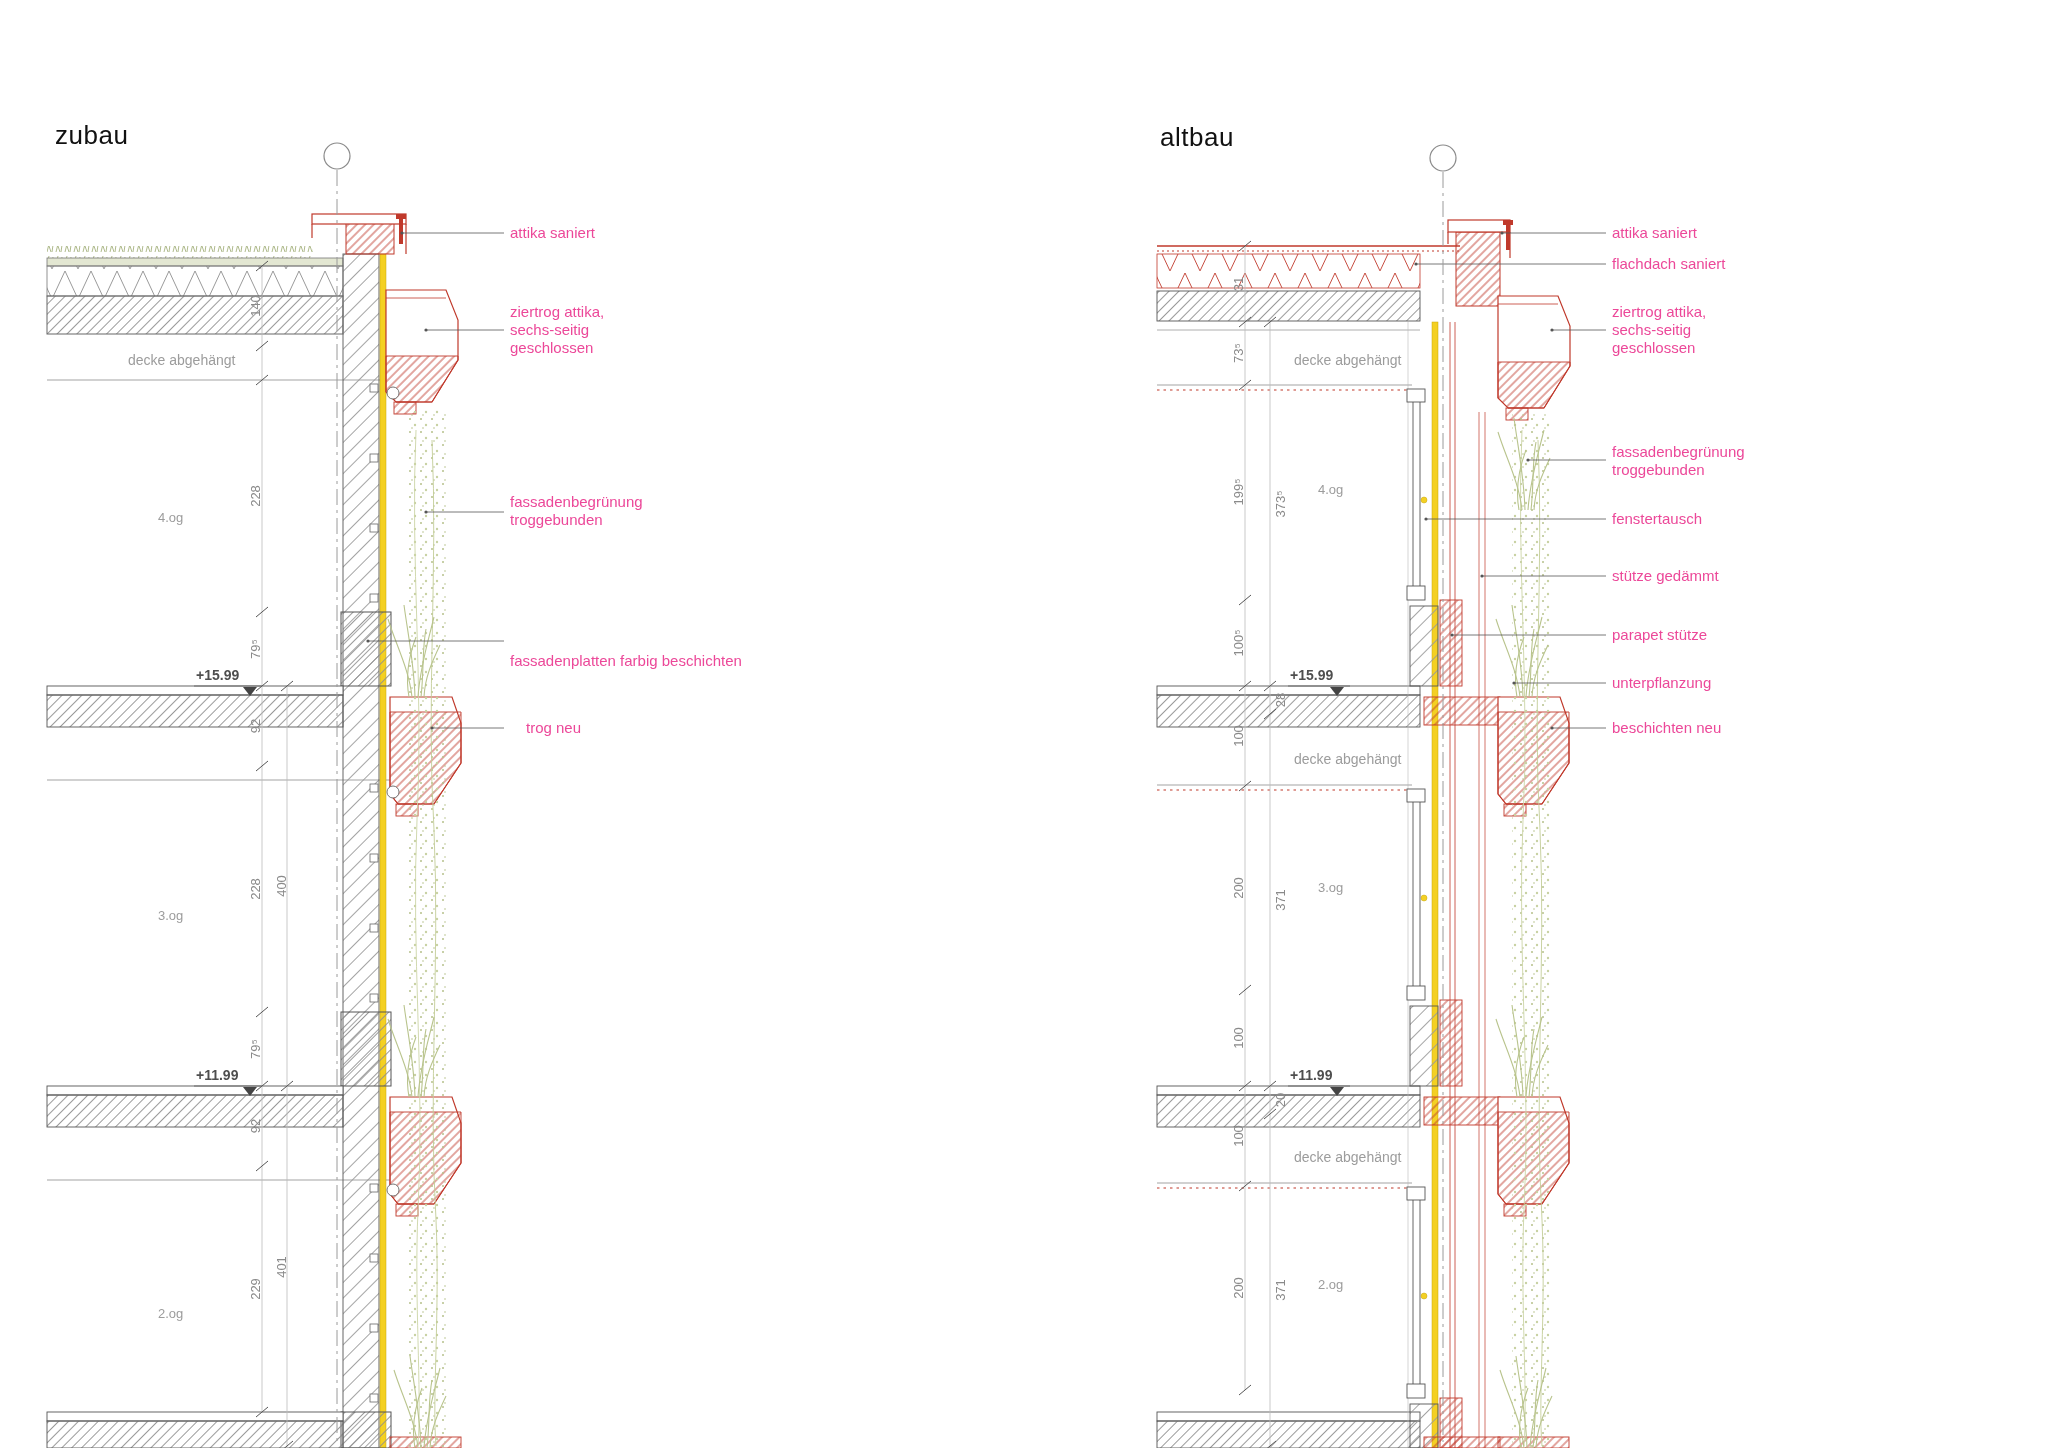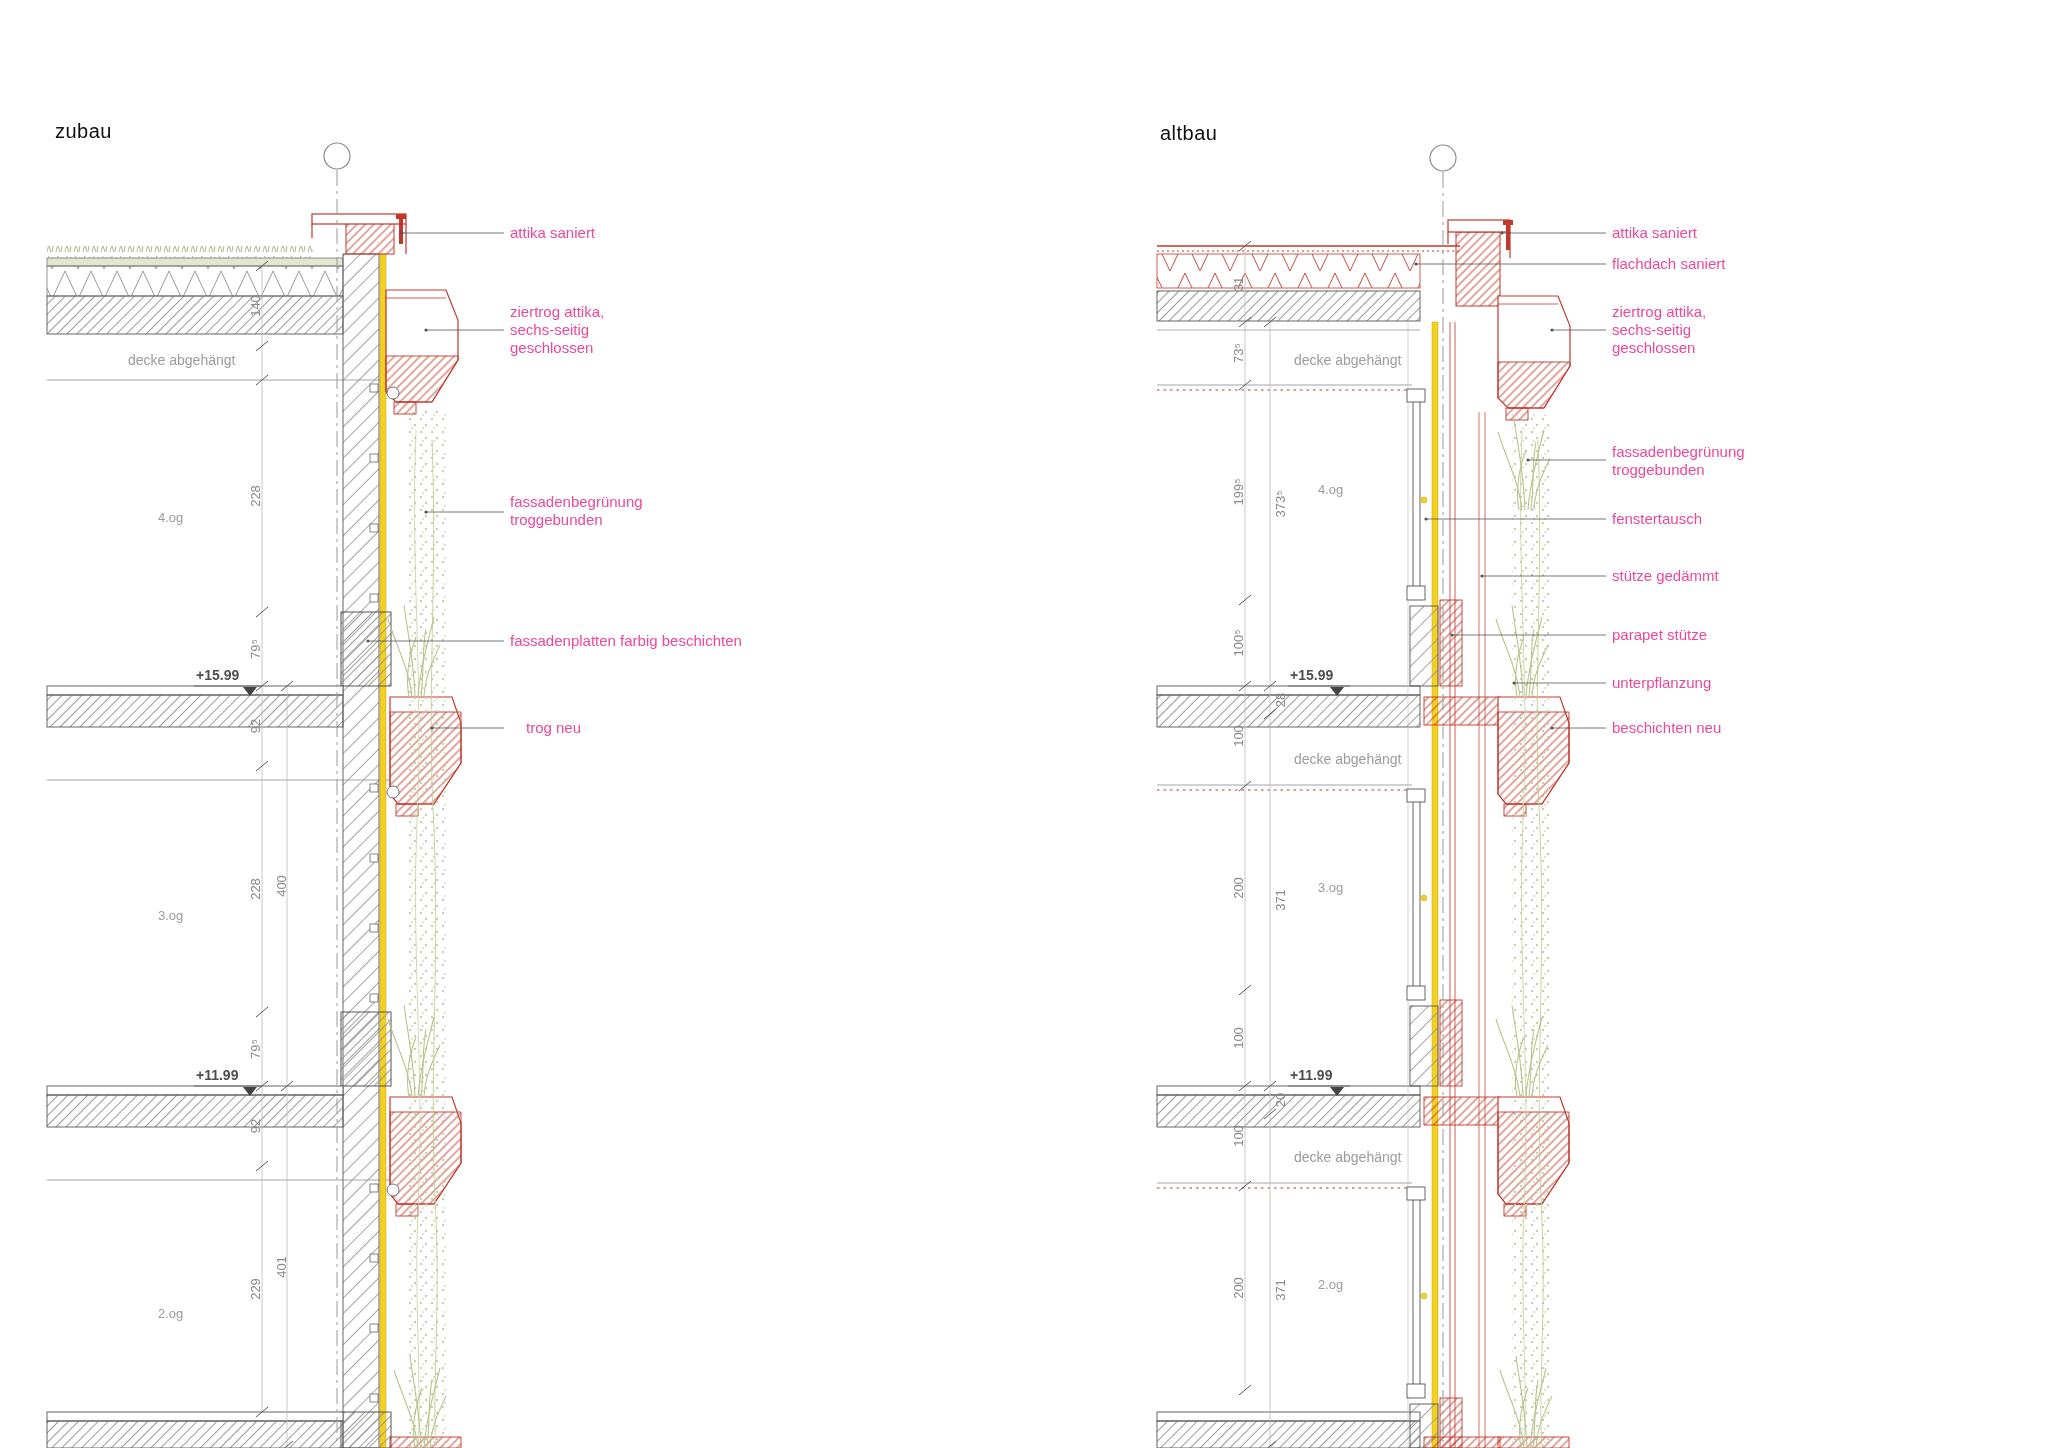--- a/index.html
+++ b/index.html
@@ -1,20 +1,20 @@
 <!DOCTYPE html>
 <html><head>
 <meta charset="utf-8">
 <style>
   html,body{margin:0;padding:0;background:#fff;}
   .canvas{position:relative;width:2048px;height:1448px;background:#ffffff;overflow:hidden;
           font-family:"Liberation Sans",sans-serif;}
   svg{position:absolute;left:0;top:0;}
   .t{position:absolute;color:#1c1c1c;white-space:nowrap;}
-  .title{font-size:20px;letter-spacing:.5px;color:#111;}
+  .title{font-size:26px;letter-spacing:.5px;color:#111;}
   .ann{font-size:15px;line-height:18px;color:#ec4899;}
   .room{font-size:13px;color:#9c9c9c;}
   .ceil{font-size:14px;color:#9c9c9c;}
   .level{font-size:14px;color:#4e4e4e;font-weight:bold;}
   .dim{font-size:13px;color:#8a8a8a;transform:translate(-50%,-50%) rotate(-90deg);}
 </style>
 </head>
 <body>
 
 <div class="canvas">
@@ -323,21 +323,21 @@
 </div>
 <div class="t ann" style="left:510px;top:303px">
   <div>ziertrog attika,</div>
   <div>sechs-seitig</div>
   <div>geschlossen</div>
 </div>
 <div class="t ann" style="left:510px;top:493px">
   <div>fassadenbegrünung</div>
   <div>troggebunden</div>
 </div>
-<div class="t ann" style="left:510px;top:632px">
+<div class="t ann" style="left:510px;top:652px">
   <div>fassadenplatten farbig beschichten</div>
 </div>
 <div class="t ann" style="left:526px;top:719px">
   <div>trog neu</div>
 </div>
 
 <div class="t ann" style="left:1612px;top:224px">
   <div>attika saniert</div>
 </div>
 <div class="t ann" style="left:1612px;top:255px">

